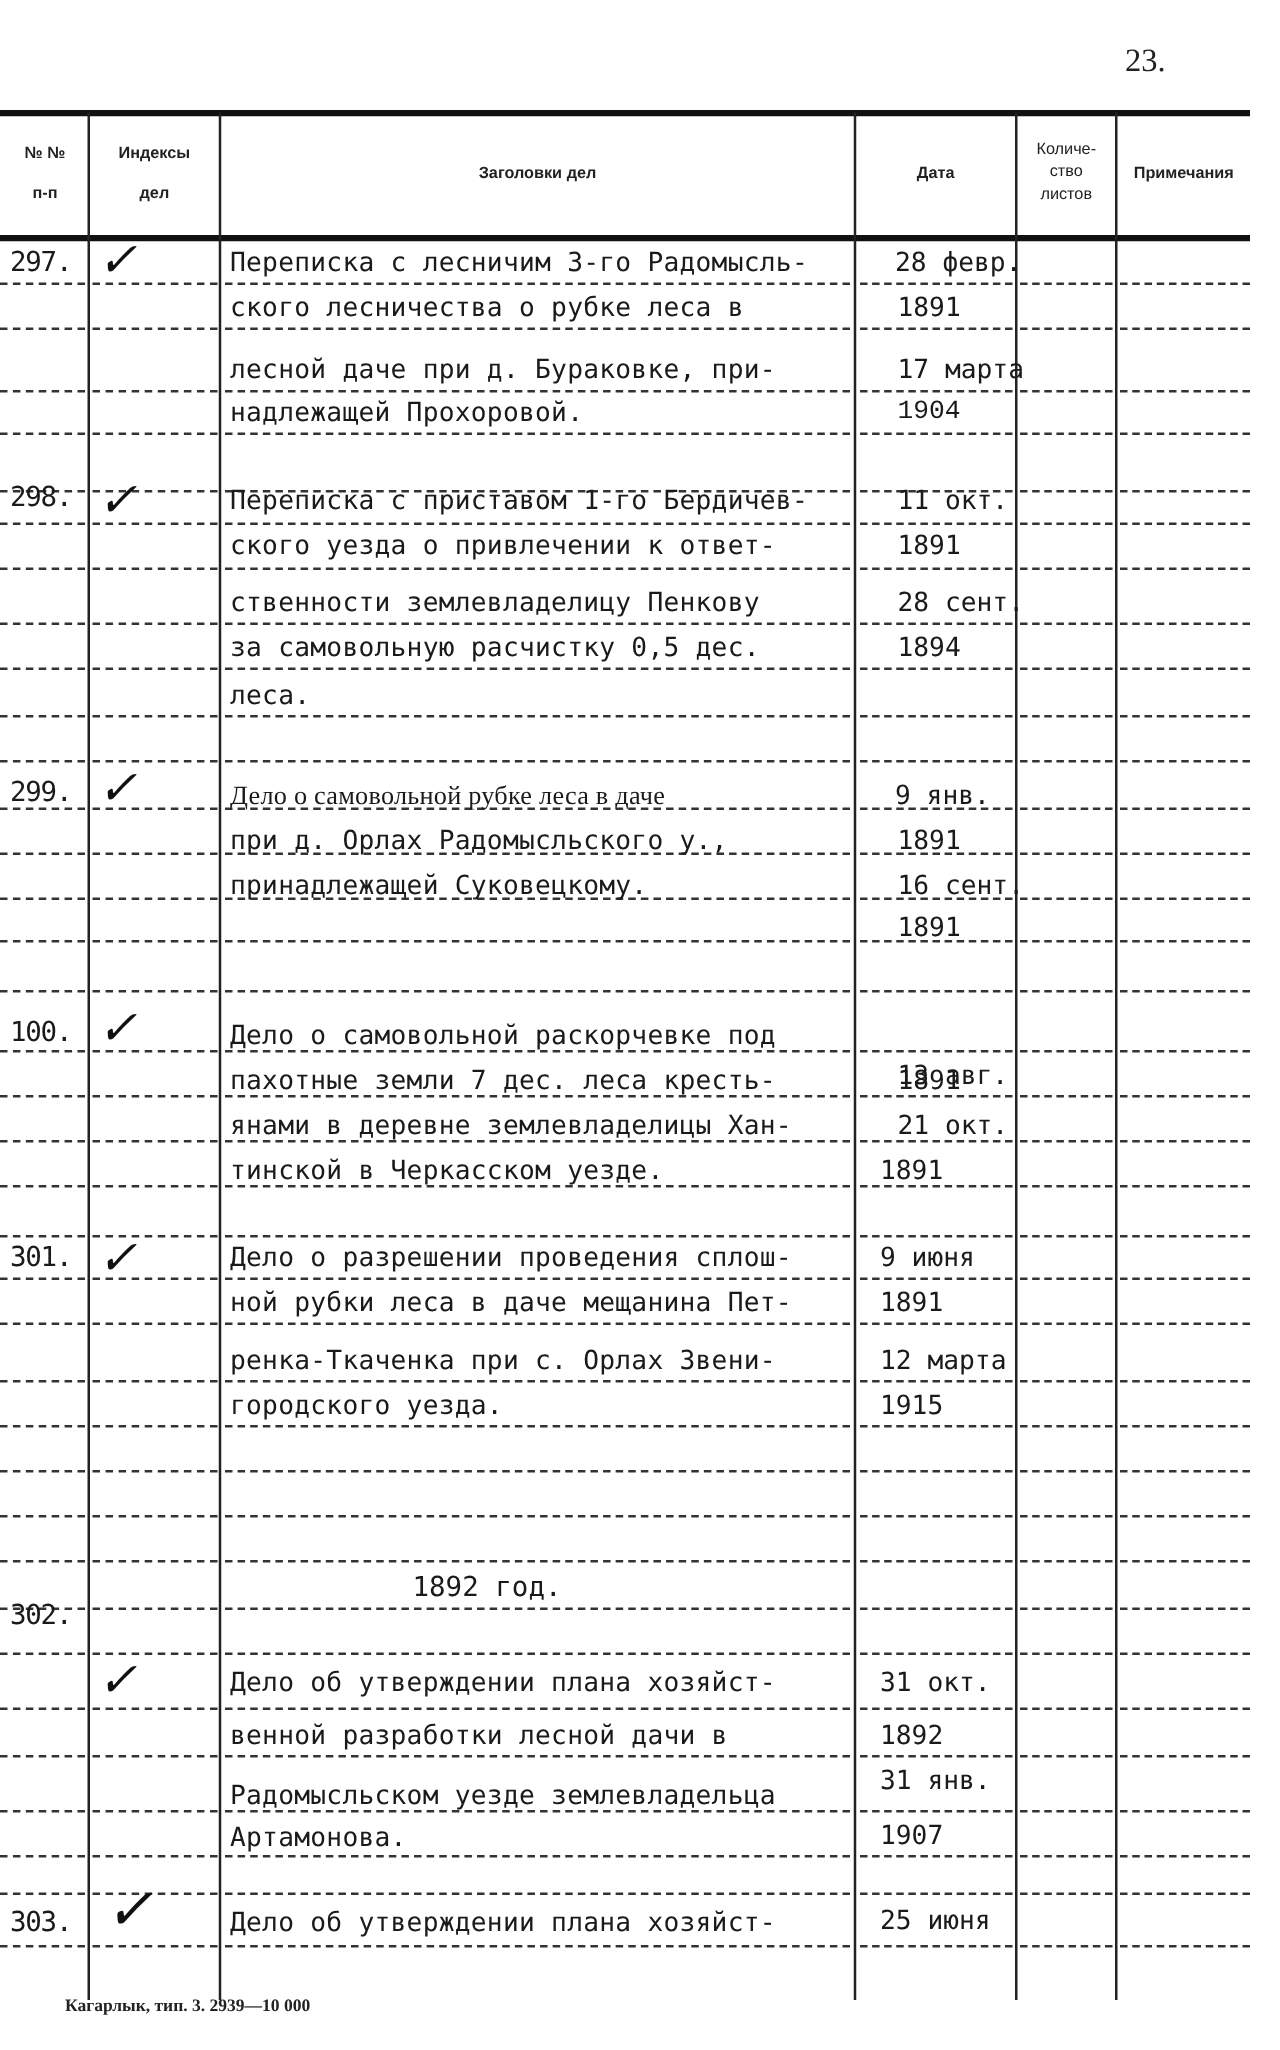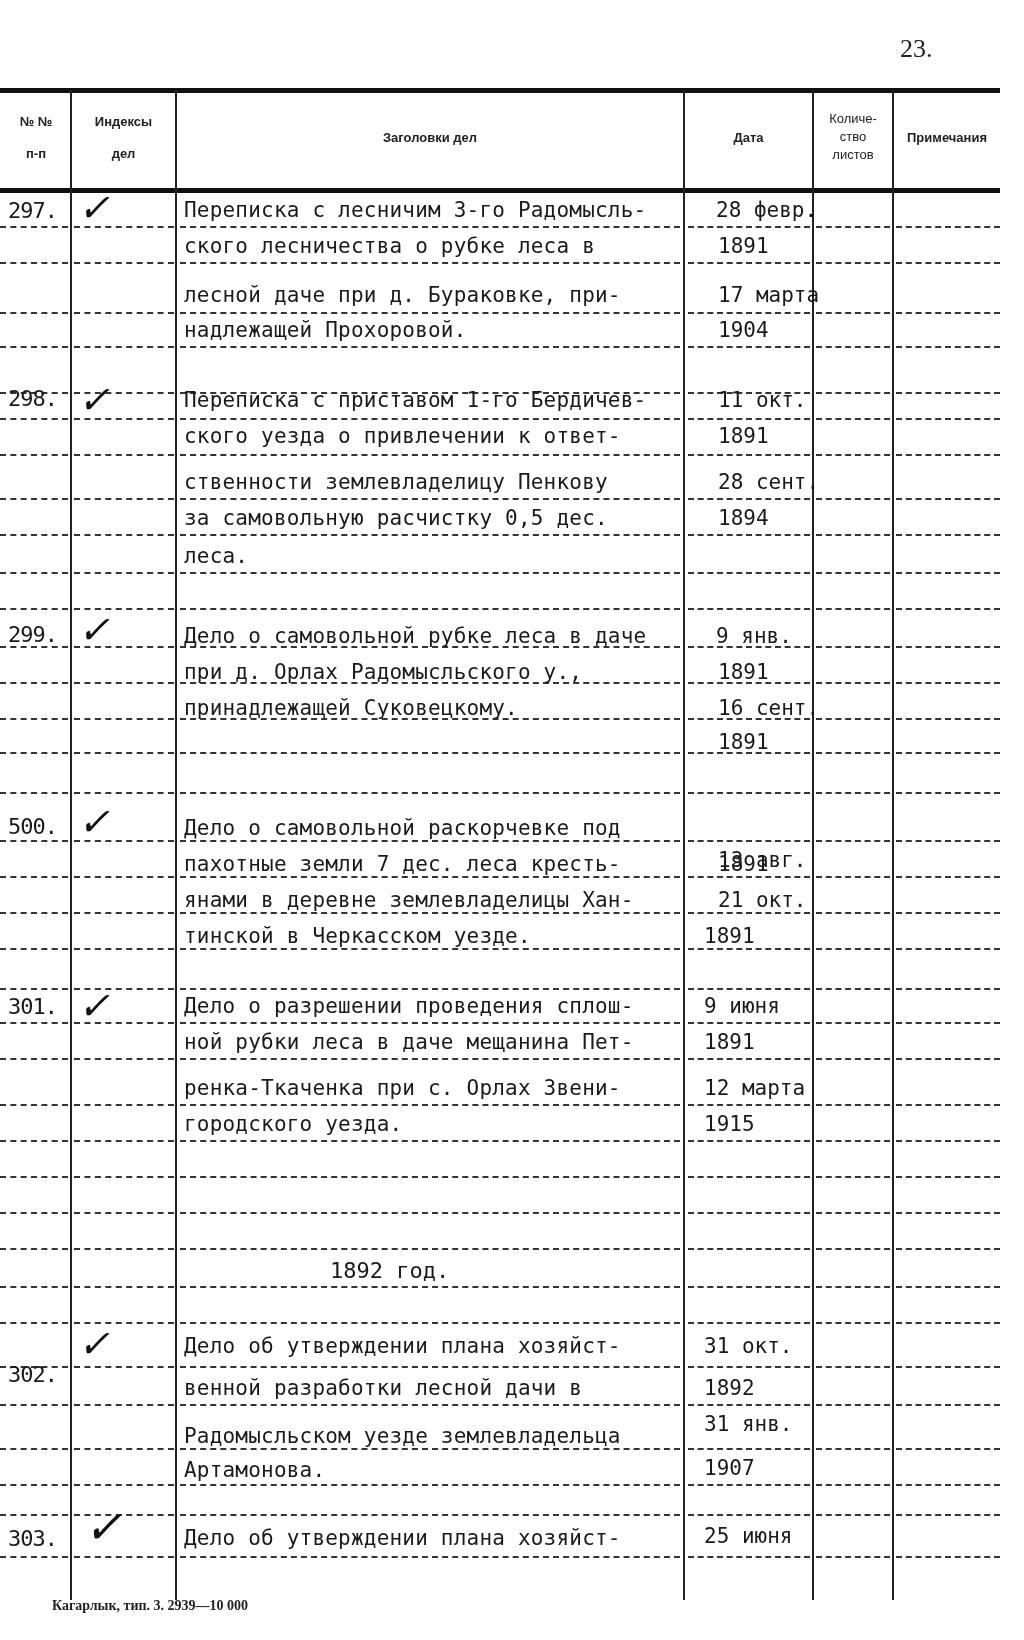--- a/index.html
+++ b/index.html
@@ -269,51 +269,51 @@
 <div>
   <div class="num" style="top:198px;">297.</div>
   <div class="check" style="left:78px; top:186px;">✓</div>
   <div class="line" style="top:198px;">Переписка с лесничим 3-го Радомысль-</div>
   <div class="line" style="top:234px;">ского лесничества о рубке леса в</div>
   <div class="line" style="top:283px;">лесной даче при д. Бураковке, при-</div>
   <div class="line" style="top:318px;">надлежащей Прохоровой.</div>
   <div class="date" style="top:198px; left:716px;">28 февр.</div>
   <div class="date" style="top:234px; left:718px;">1891</div>
   <div class="date" style="top:283px; left:718px;">17 марта</div>
-  <div class="date" style="top:318px; left:718px;">1904</div>
+  <div class="date" style="top:318px; left:718px;font-family:Liberation Mono, monospace;">1904</div>
 </div>
 
 <div>
   <div class="num" style="top:386px;">298.</div>
   <div class="check" style="left:78px; top:378px;">✓</div>
   <div class="line" style="top:388px;">Переписка с приставом 1-го Бердичев-</div>
   <div class="line" style="top:424px;">ского уезда о привлечении к ответ-</div>
   <div class="line" style="top:470px;">ственности землевладелицу Пенкову</div>
   <div class="line" style="top:506px;">за самовольную расчистку 0,5 дес.</div>
   <div class="line" style="top:544px;">леса.</div>
   <div class="date" style="top:388px; left:718px;">11 окт.</div>
   <div class="date" style="top:424px; left:718px;">1891</div>
   <div class="date" style="top:470px; left:718px;">28 сент.</div>
   <div class="date" style="top:506px; left:718px;">1894</div>
 </div>
 
 <div>
   <div class="num" style="top:622px;">299.</div>
   <div class="check" style="left:78px; top:608px;">✓</div>
-  <div class="line" style="top:624px;">Дело о самовольной рубке леса в даче</div>
+  <div class="line" style="top:624px;font-family:Liberation Serif, serif;">Дело о самовольной рубке леса в даче</div>
   <div class="line" style="top:660px;">при д. Орлах Радомысльского у.,</div>
   <div class="line" style="top:696px;">принадлежащей Суковецкому.</div>
   <div class="date" style="top:624px; left:716px;">9 янв.</div>
   <div class="date" style="top:660px; left:718px;">1891</div>
   <div class="date" style="top:696px; left:718px;">16 сент.</div>
   <div class="date" style="top:730px; left:718px;">1891</div>
 </div>
 
 <div>
-  <div class="num" style="top:814px;">500.</div>
+  <div class="num" style="top:814px;">100.</div>
   <div class="check" style="left:78px; top:800px;">✓</div>
   <div class="line" style="top:816px;">Дело о самовольной раскорчевке под</div>
   <div class="line" style="top:852px;">пахотные земли 7 дес. леса кресть-</div>
   <div class="line" style="top:888px;">янами в деревне землевладелицы Хан-</div>
   <div class="line" style="top:924px;">тинской в Черкасском уезде.</div>
   <div class="date" style="top:816px; left:718px;margin-top:32px;">13 авг.</div>
   <div class="date" style="top:852px; left:718px;">1891</div>
   <div class="date" style="top:888px; left:718px;">21 окт.</div>
   <div class="date" style="top:924px; left:704px;">1891</div>
 </div>
@@ -327,21 +327,21 @@
   <div class="line" style="top:1112px;">городского уезда.</div>
   <div class="date" style="top:994px; left:704px;">9 июня</div>
   <div class="date" style="top:1030px; left:704px;">1891</div>
   <div class="date" style="top:1076px; left:704px;">12 марта</div>
   <div class="date" style="top:1112px; left:704px;">1915</div>
 </div>
 
 <div class="year-heading">1892 год.</div>
 
 <div>
-  <div class="num" style="top:1362px;text-align:center;">302.</div>
+  <div class="num" style="top:1280px;text-align:center;">302.</div>
   <div class="check" style="left:78px; top:1322px;">✓</div>
   <div class="line" style="top:1334px;">Дело об утверждении плана хозяйст-</div>
   <div class="line" style="top:1376px;">венной разработки лесной дачи в</div>
   <div class="line" style="top:1424px;">Радомысльском уезде землевладельца</div>
   <div class="line" style="top:1458px;">Артамонова.</div>
   <div class="date" style="top:1334px; left:704px;">31 окт.</div>
   <div class="date" style="top:1376px; left:704px;">1892</div>
   <div class="date" style="top:1412px; left:704px;">31 янв.</div>
   <div class="date" style="top:1456px; left:704px;">1907</div>
 </div>

